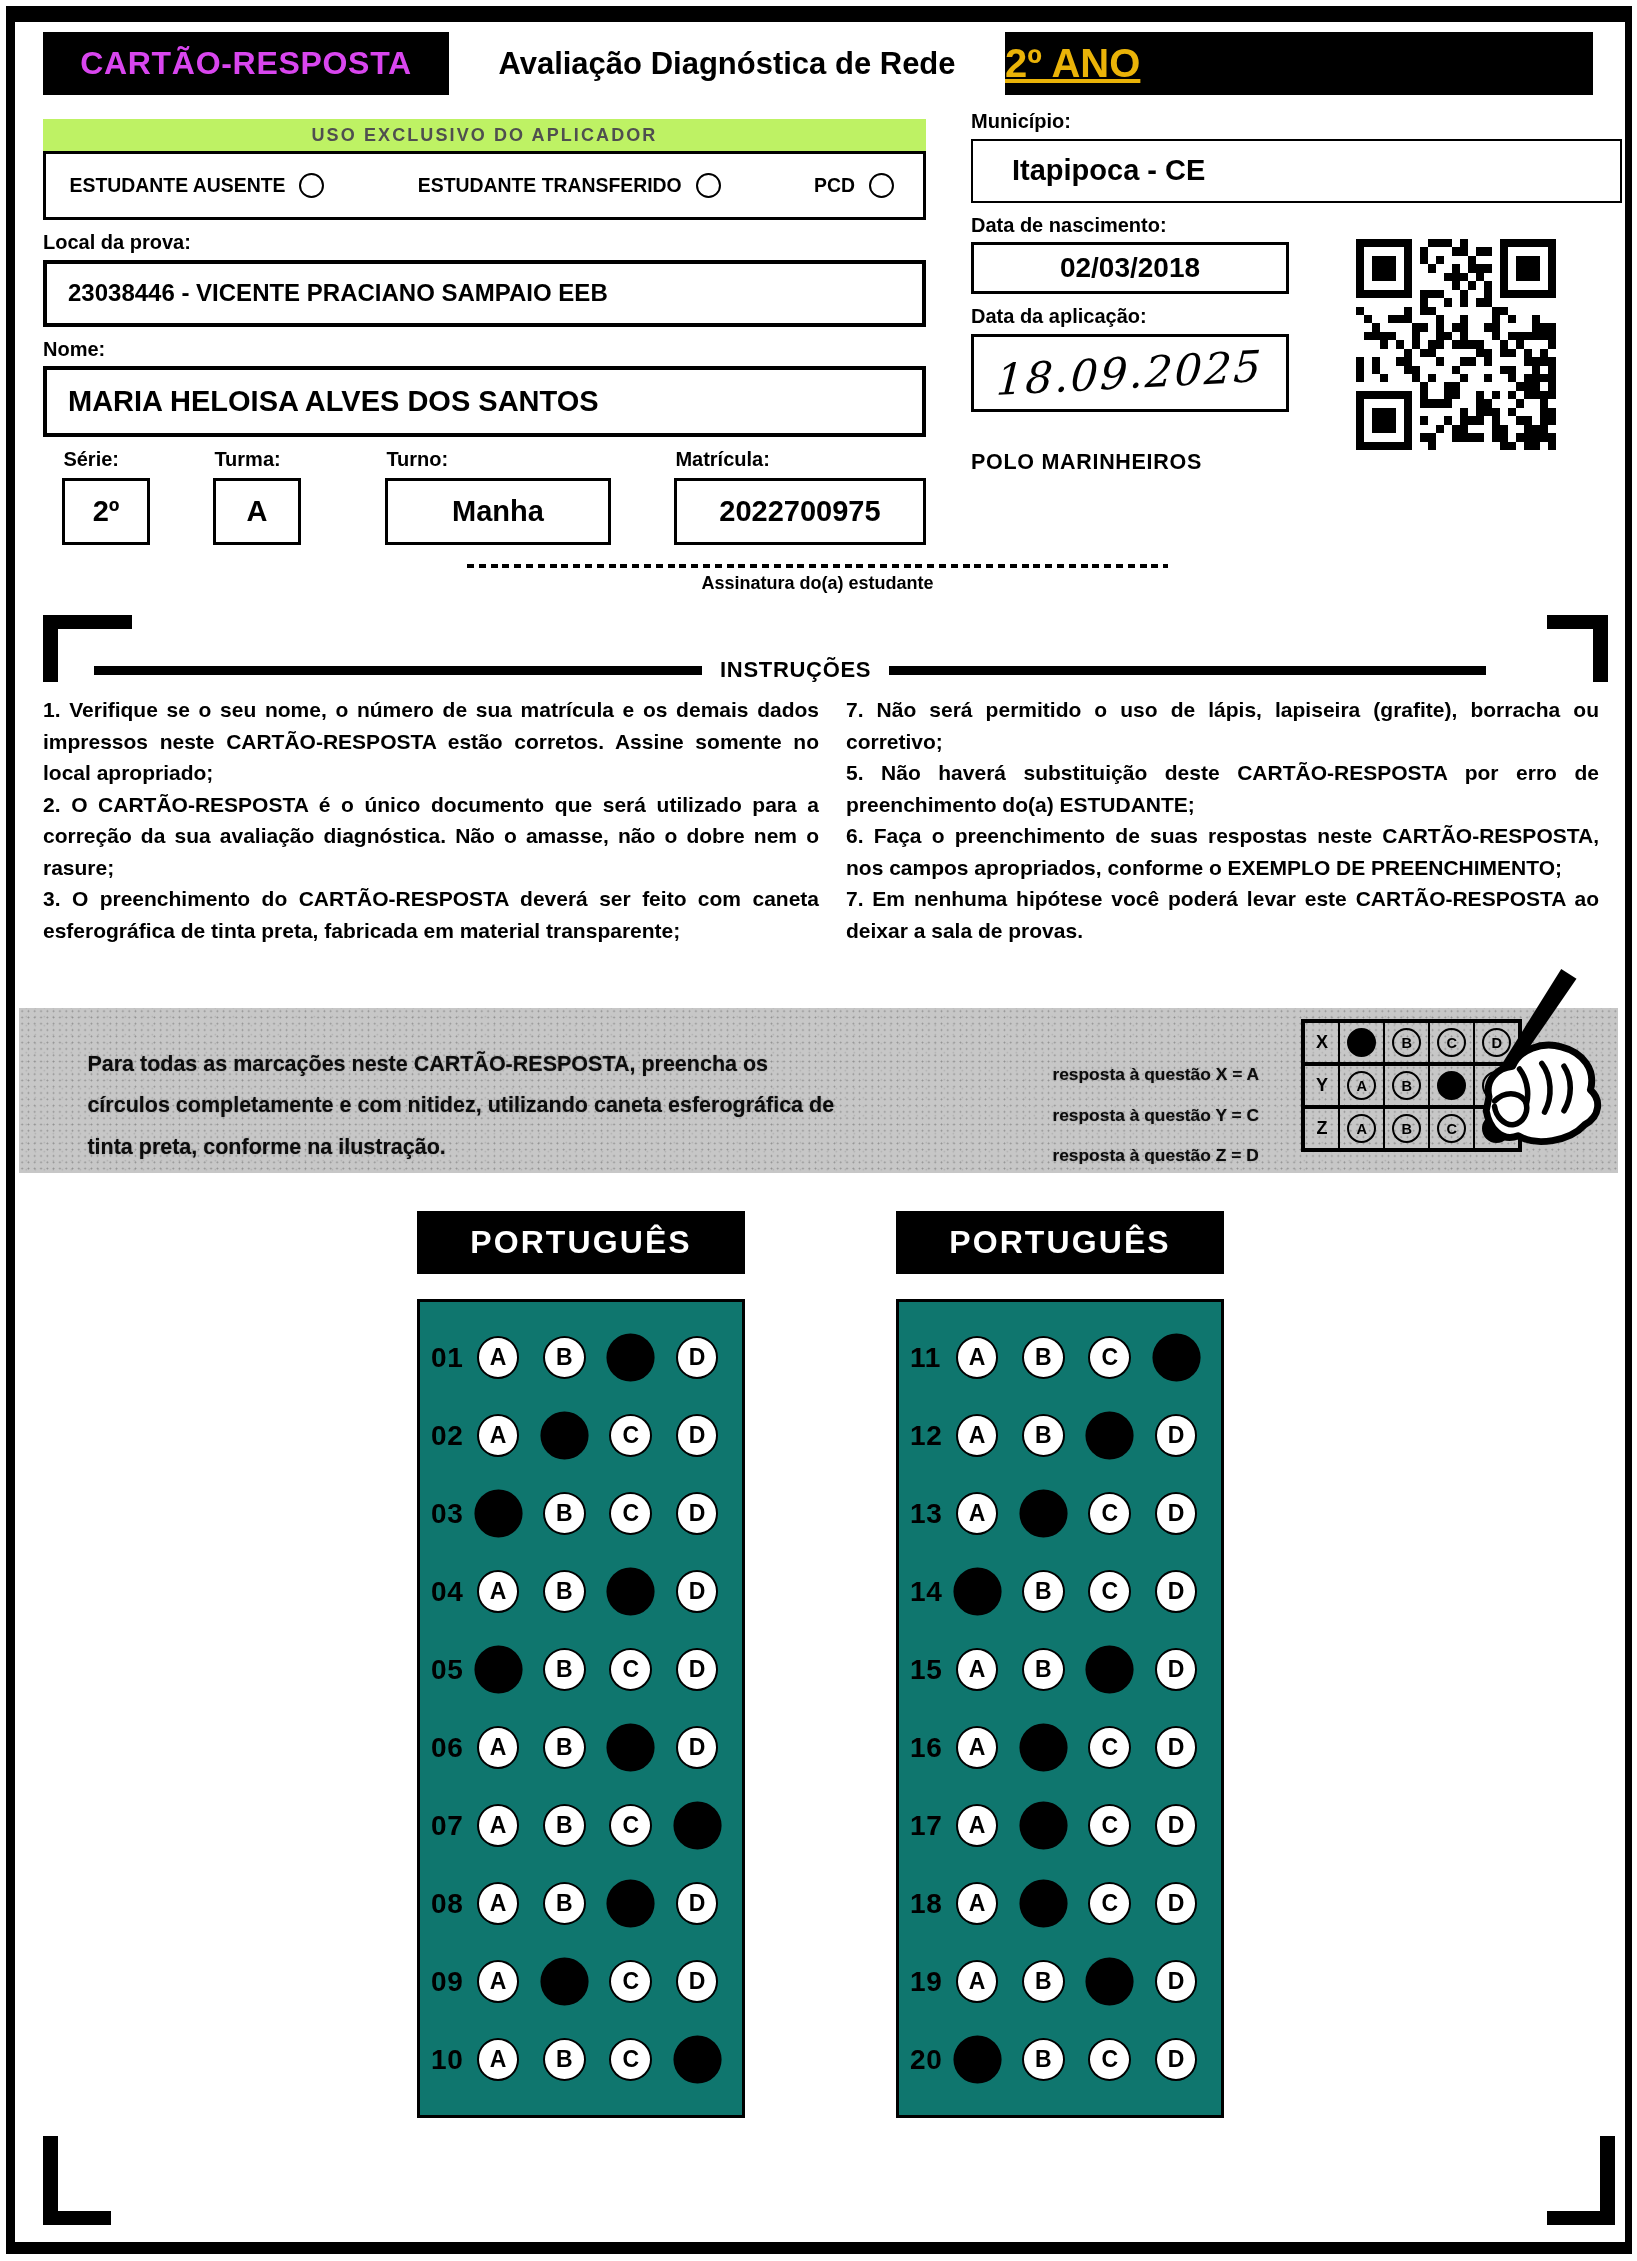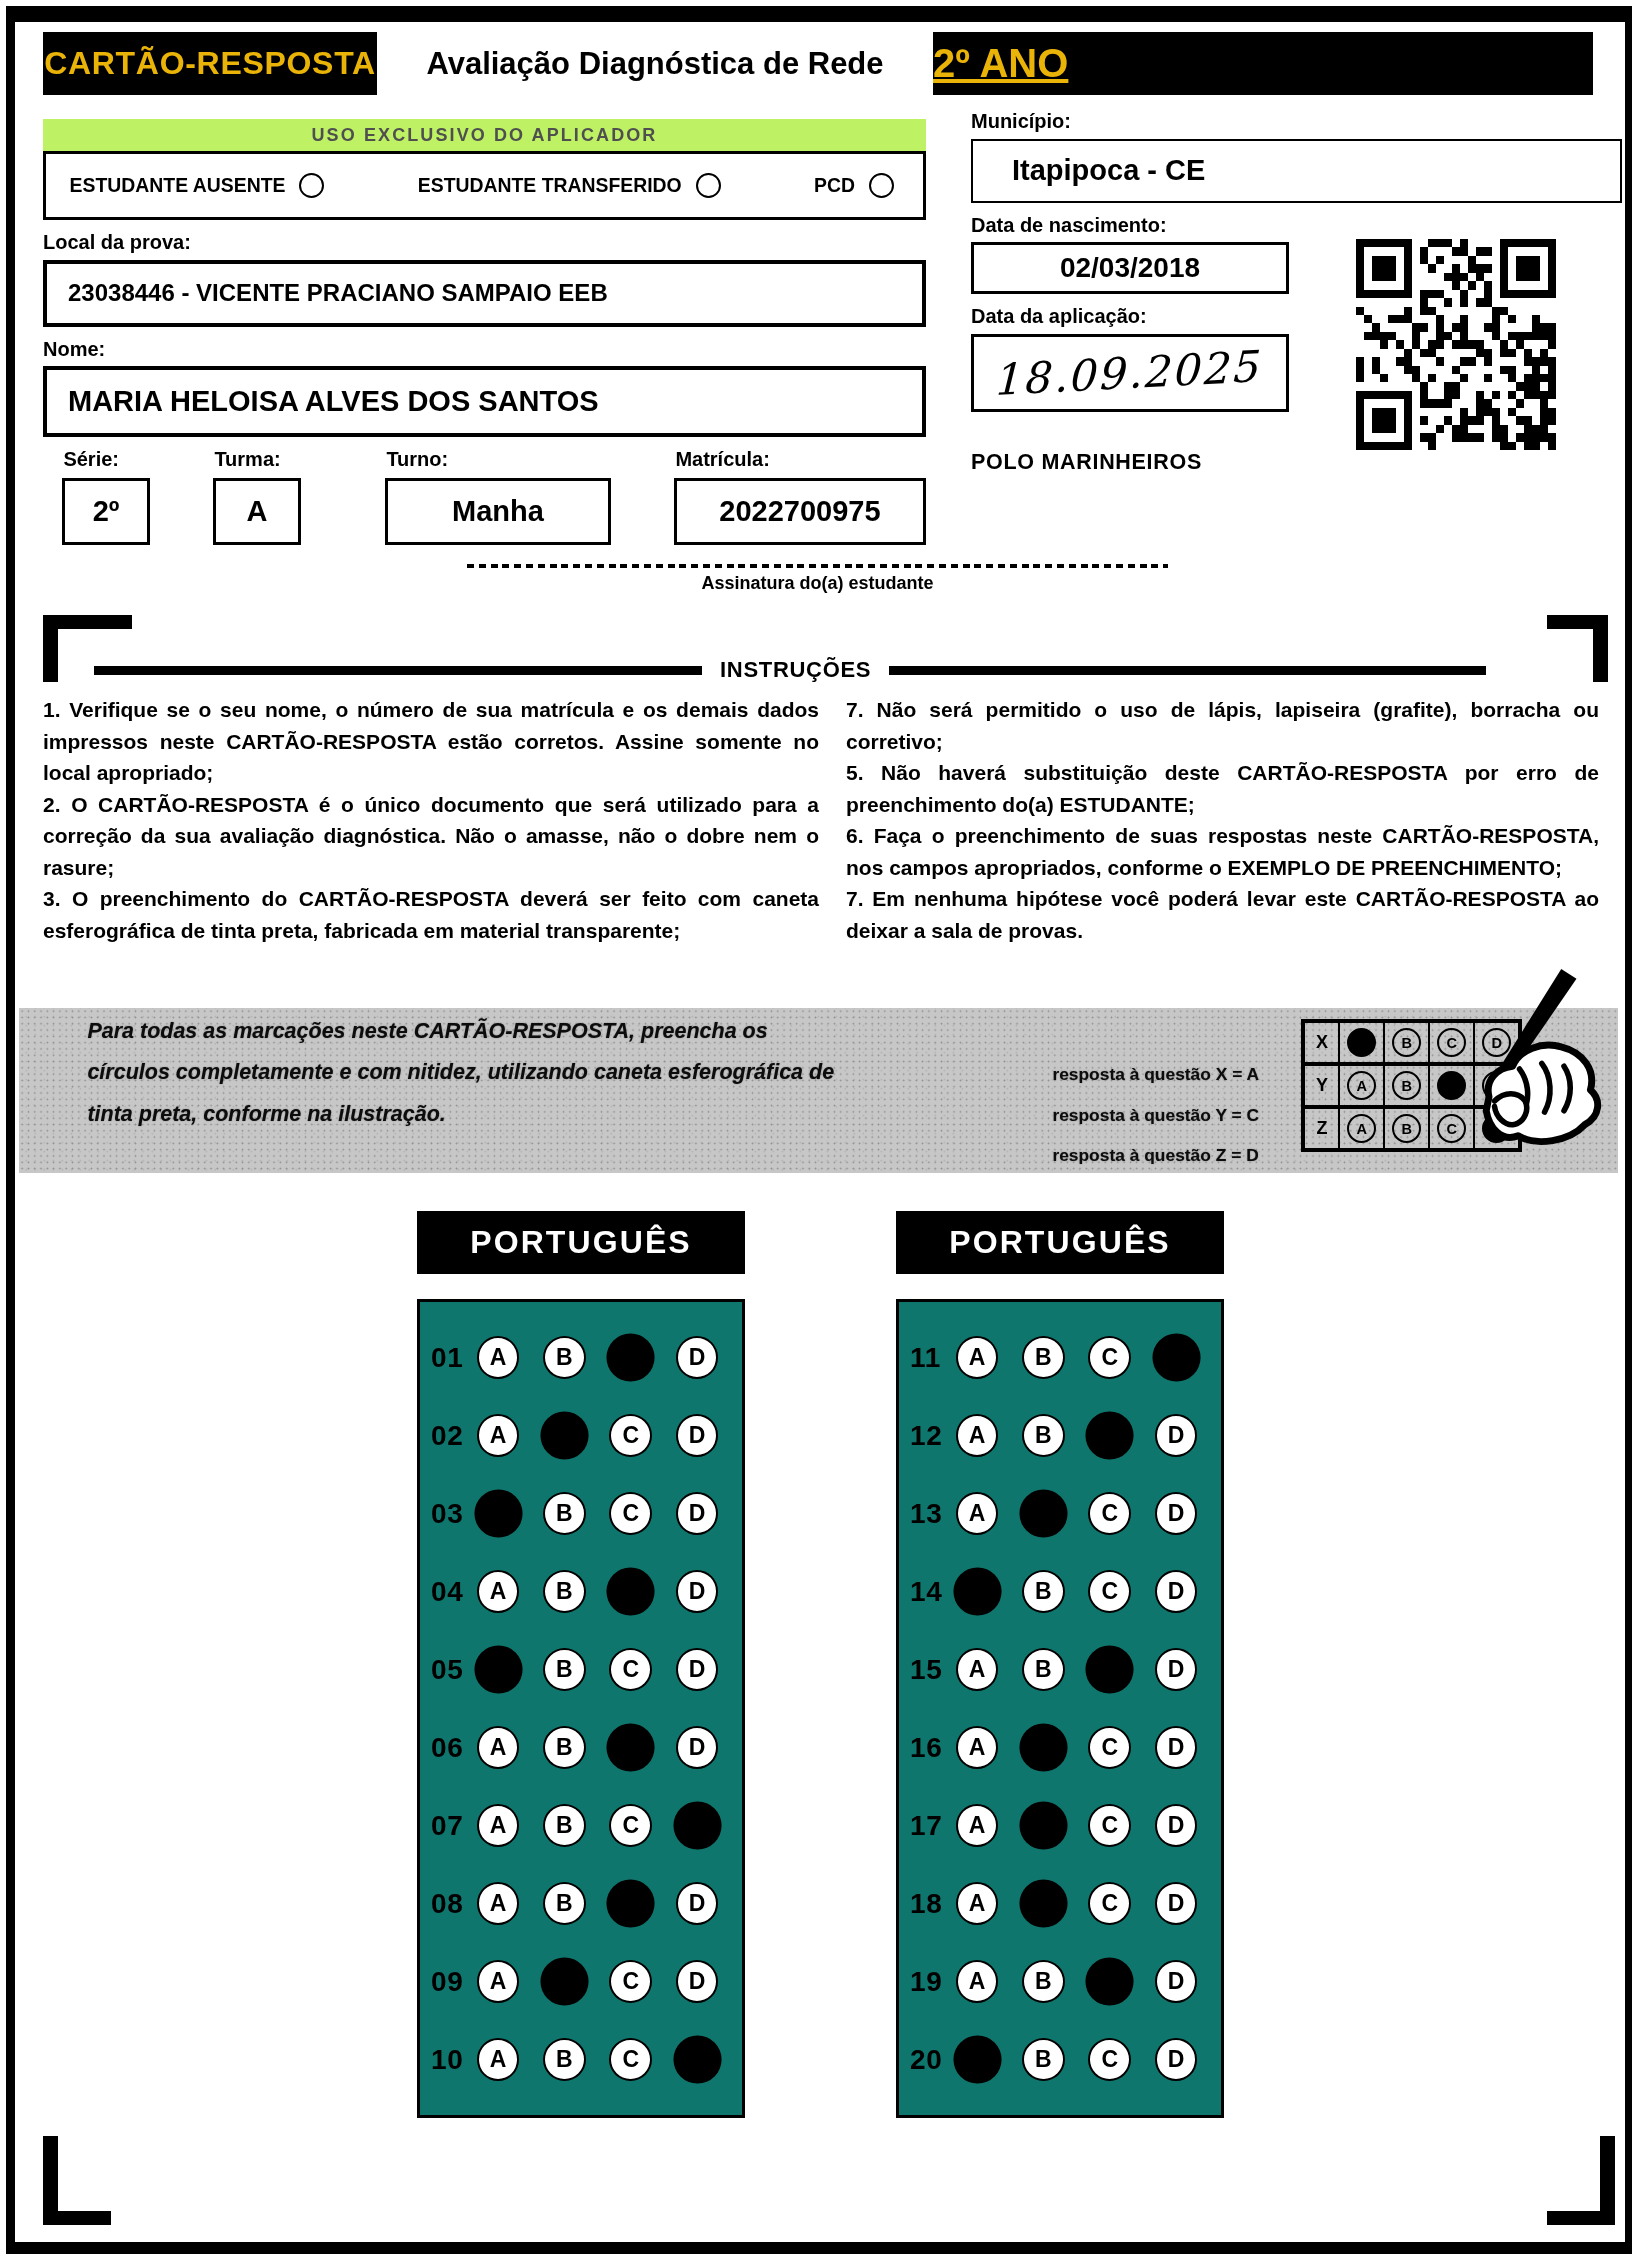--- a/index.html
+++ b/index.html
@@ -5,21 +5,21 @@
 <style>
   html,body{margin:0;padding:0;background:#e9e9e9;}
   .page{position:relative;width:1638px;height:2261px;background:#fff;overflow:hidden;
         font-family:"Liberation Sans",sans-serif;color:#000;}
   .frame{position:absolute;left:5.6px;top:5.6px;right:5.6px;bottom:7px;
          border:solid #000;border-width:16.7px 7px 12.5px 9.7px;pointer-events:none;}
 
   
   .hdr{position:absolute;left:43px;top:32px;width:1550px;height:63px;display:flex;background:#000;}
   .hdr-seg{display:flex;align-items:center;justify-content:center;font-weight:bold;}
-  .seg1{width:334px;color:#eab308;font-size:32px;letter-spacing:0.7px;}
+  .seg1{width:406px;color:#d946ef;font-size:32px;letter-spacing:0.7px;}
   .seg2{width:556px;background:#fff;color:#000;font-size:31px;}
   .seg3{flex:1;color:#eab308;font-size:40px;justify-content:flex-start;text-decoration:underline;}
 
   
   .col-left{position:absolute;left:43px;top:119px;width:883px;}
   .band{height:32px;background:#bef264;display:flex;align-items:center;justify-content:center;}
   .band span{color:#4f4f4f;font-size:18px;font-weight:bold;letter-spacing:2.1px;}
   .status-box{border:3.5px solid #000;height:69px;box-sizing:border-box;display:flex;
               align-items:center;justify-content:space-between;padding:0 29px 0 23.6px;}
   .status-item{display:flex;align-items:center;gap:14px;}
@@ -71,22 +71,22 @@
   .instr-col{position:absolute;top:694px;font-size:21px;font-weight:bold;line-height:1.5;text-align:justify;}
   .instr-col.left{left:43px;width:776px;}
   .instr-col.right{left:846px;width:753px;}
   .instr-col p{margin:0;}
 
   
   .example-band{position:absolute;left:19.4px;top:1008px;width:1599px;height:165px;background-color:#c7c7c7;
       background-image:radial-gradient(circle,#8f8f8f 0.7px,transparent 1.1px),
                        radial-gradient(circle,#aeaeae 0.7px,transparent 1.1px);
       background-size:6.3px 6.3px,9px 9px;background-position:0 0,2.8px 4.2px;}
-  .example-text{position:absolute;left:68px;top:3px;width:958px;font-size:21.5px;font-weight:bold;
-      line-height:1.93;color:#0c0c0c;text-shadow:0 0 1.4px rgba(45,45,45,.55);font-style:italic;}
+  .example-text{position:absolute;left:68px;top:36px;width:958px;font-size:21.5px;font-weight:bold;
+      line-height:1.93;color:#0c0c0c;text-shadow:0 0 1.4px rgba(45,45,45,.55);}
   .legend{position:absolute;left:1033px;top:46px;font-size:17.4px;font-weight:bold;line-height:2.34;
       color:#0c0c0c;text-shadow:0 0 1.4px rgba(45,45,45,.5);}
   .ex-grid{position:absolute;left:1282px;top:11px;border:4.9px solid #000;}
   .ex-row{display:flex;border-bottom:4.9px solid #000;}
   .ex-row:last-child{border-bottom:none;}
   .ex-cell{width:43px;height:39px;display:flex;align-items:center;justify-content:center;border-left:2.8px solid #000;}
   .ex-cell:first-child{border-left:none;width:33px;}
   .ex-label{font-size:18px;font-weight:bold;}
   .ex-circle{width:29px;height:29px;border:2.8px solid #000;border-radius:50%;box-sizing:border-box;
       display:flex;align-items:center;justify-content:center;font-size:14.6px;font-weight:bold;}

